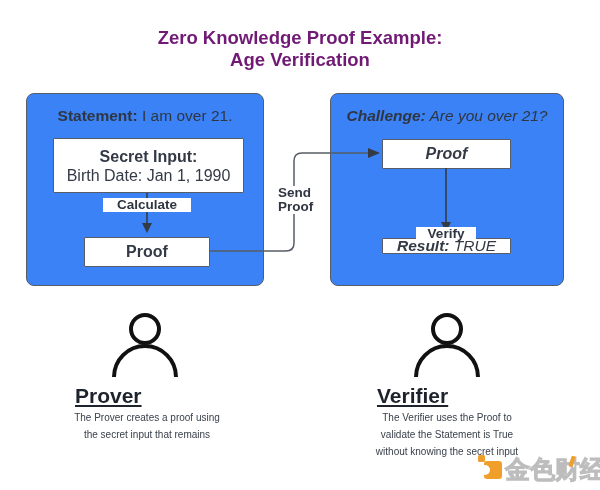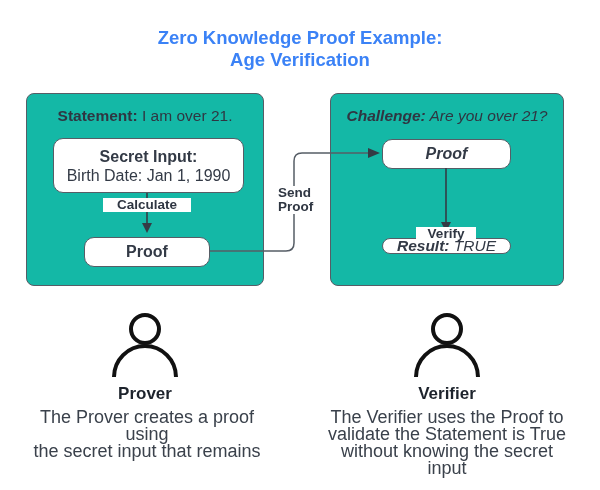--- a/index.html
+++ b/index.html
@@ -2,62 +2,62 @@
 <html><head>
 <meta charset="utf-8">
 <style>
   html,body{margin:0;padding:0;background:#fff;}
   #canvas{
     position:relative;width:600px;height:490px;background:#ffffff;
     font-family:"Liberation Sans", sans-serif;color:#333a46;overflow:hidden;
   }
   .title{
     position:absolute;top:27px;left:0;width:600px;text-align:center;
-    font-size:18.5px;font-weight:bold;line-height:22px;color:#3b82f6;
+    font-size:18.5px;font-weight:bold;line-height:22px;color:#701a75;
   }
   .panel{
     position:absolute;top:93px;height:193px;border:1px solid #565d66;
-    border-radius:8px;background:#14b8a6;box-sizing:border-box;
+    border-radius:8px;background:#3b82f6;box-sizing:border-box;
   }
   #prover-panel{left:26px;width:238px;}
   #verifier-panel{left:330px;width:234px;font-style:italic;}
   .panel-heading{
     position:absolute;top:13px;left:0;width:100%;text-align:center;
     font-size:15.5px;color:#2f3642;
   }
   .panel-heading b{font-weight:bold;}
   .node{
-    position:absolute;border:1px solid #565d66;border-radius:10px;background:#fff;
+    position:absolute;border:1px solid #565d66;border-radius:1px;background:#fff;
     box-sizing:border-box;display:flex;flex-direction:column;align-items:center;
     justify-content:center;text-align:center;
   }
   #secret-box{left:26px;top:44px;width:191px;height:55px;font-size:16px;line-height:19px;}
   #secret-box .b{font-weight:bold;}
   #proof-box-left{left:57px;top:143px;width:126px;height:30px;font-size:16px;font-weight:bold;}
   #proof-box-right{left:51px;top:45px;width:129px;height:30px;font-size:16px;font-weight:bold;}
   #result-box{left:51px;top:144px;width:129px;height:16px;font-size:15.5px;}
   .arrow-label{
     position:absolute;background:#ffffff;font-weight:bold;font-size:13.5px;
     color:#2f3642;z-index:6;line-height:14px;
   }
   #calculate-label{left:103px;top:198px;width:88px;text-align:center;}
   #verify-label{left:416px;top:193px;width:60px;text-align:center;margin-top:34px;}
   #sendproof-label{left:278px;top:186px;width:36px;text-align:left;}
   #diagram-lines{position:absolute;left:0;top:0;z-index:5;pointer-events:none;}
   .person-icon{position:absolute;top:311px;width:68px;height:68px;}
   #prover-icon{left:111px;}
   #verifier-icon{left:413px;}
   .actor-name{
-    position:absolute;top:384px;width:140px;text-align:center;
-    font-size:17px;font-weight:bold;color:#1d232c;
+    position:absolute;top:384px;width:140px;
+    font-size:21px;font-weight:bold;color:#1d232c;text-decoration:underline;
   }
   #prover-name{left:75px;}
   #verifier-name{left:377px;}
   .actor-desc{
-    position:absolute;top:409px;text-align:center;font-size:18px;
+    position:absolute;top:409px;text-align:center;font-size:10px;
     line-height:17px;color:#3a414b;
   }
   #prover-desc{left:25px;width:244px;}
   #verifier-desc{left:327px;width:240px;}
   #watermark{position:absolute;left:478px;top:452px;width:120px;height:34px;z-index:9;}
   #wm-logo{position:absolute;left:0;top:2px;width:25px;height:28px;}
   #wm-logo .sq-small{position:absolute;left:0;top:1px;width:7px;height:7px;background:#f0a02a;border-radius:1.5px;}
   #wm-logo .sq-big{position:absolute;left:6px;top:7px;width:18px;height:18px;background:#f0a02a;border-radius:3px;}
   #wm-logo .notch{position:absolute;left:2px;top:11px;width:10px;height:10px;background:#fff;border-radius:50%;}
   #wm-text{
@@ -140,14 +140,23 @@
     <circle cx="34" cy="18" r="14" fill="none" stroke="#111111" stroke-width="4"></circle>
     <path d="M3,66 a31,31 0 0 1 62,0" fill="none" stroke="#111111" stroke-width="4"></path>
   </svg>
   <div class="actor-name" id="verifier-name">Verifier</div>
   <div class="actor-desc" id="verifier-desc">
     <div>The Verifier uses the Proof to</div>
     <div>validate the Statement is True</div>
     <div>without knowing the secret input</div>
   </div>
 
+  <div id="watermark">
+    <div id="wm-logo">
+      <div class="sq-small"></div>
+      <div class="sq-big"></div>
+      <div class="notch"></div>
+    </div>
+    <div id="wm-text">金色财经</div>
+    <div id="wm-accent"></div>
+  </div>
 
 </div>
 
 </body></html>

